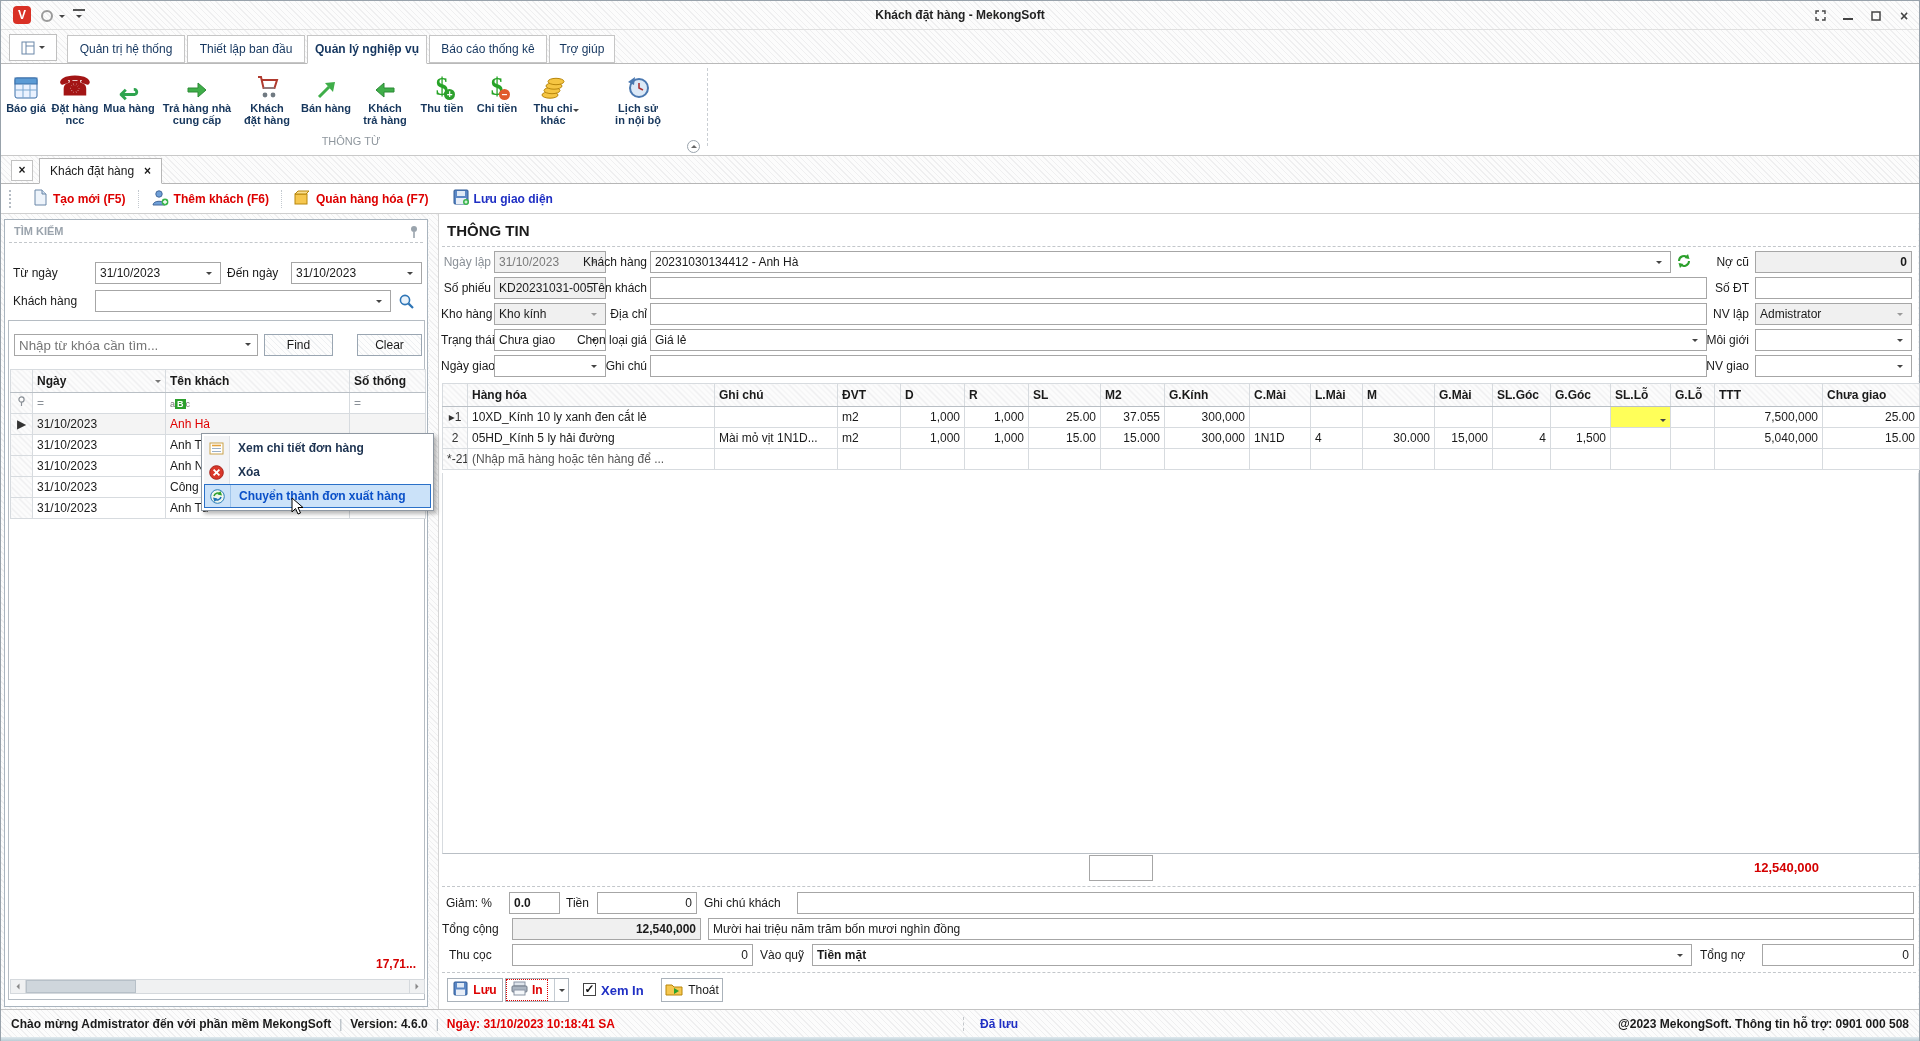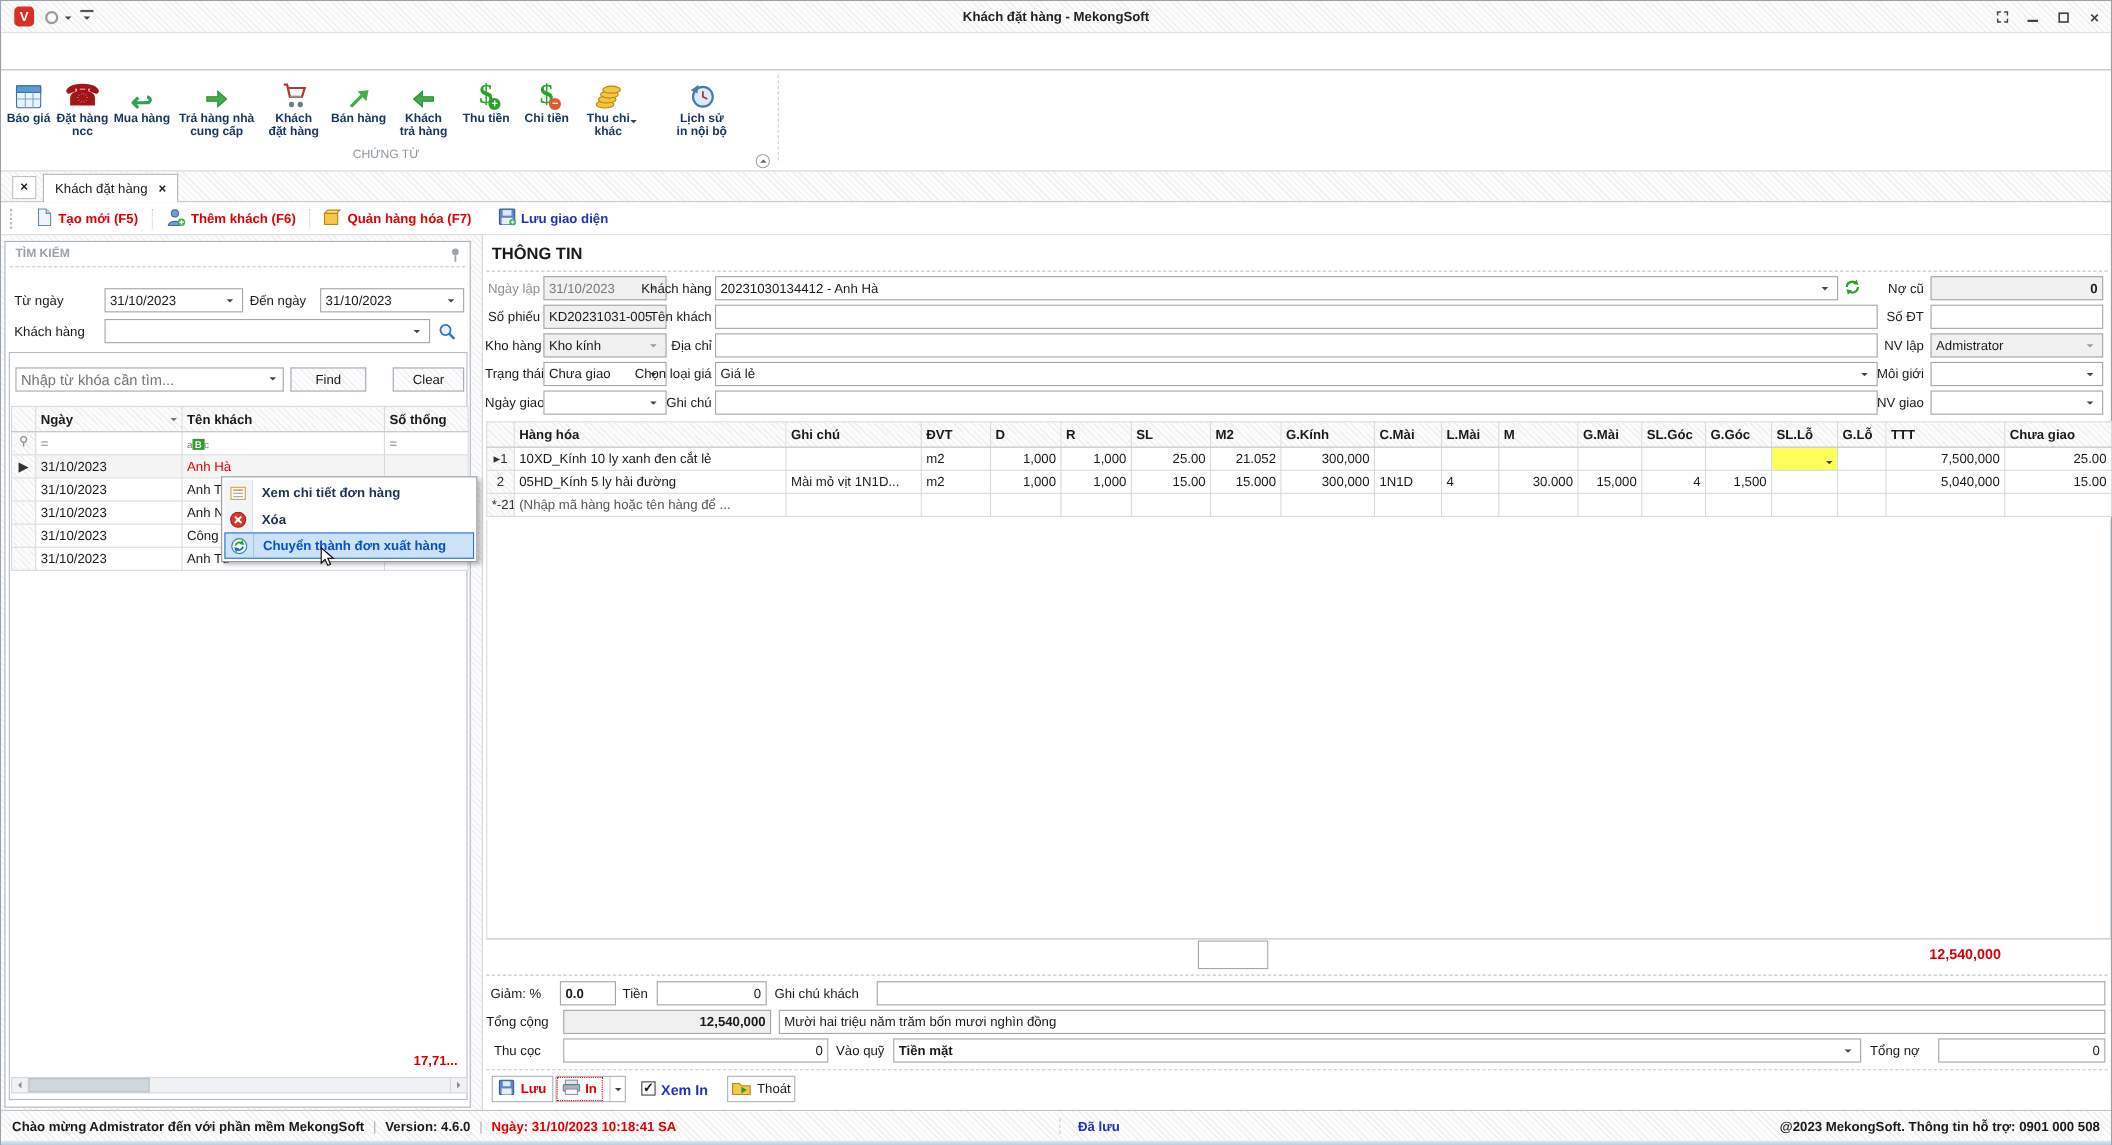--- a/index.html
+++ b/index.html
@@ -98,20 +98,35 @@
         </span>
       <span>
           <svg width="10" height="10">
             <rect x="1" y="1" width="8" height="8" fill="none" stroke="#444" stroke-width="1.5"></rect>
           </svg>
         </span>
       <span style="font-weight:900">×</span>
     </div>
   </div>
 
+  <div class="abs ribbontabs hatch">
+    <div class="abs apptab">
+      <svg width="14" height="14">
+          <rect x="1" y="1" width="12" height="12" fill="#fff" stroke="#6b87a8"></rect>
+          <line x1="5" y1="1" x2="5" y2="13" stroke="#6b87a8"></line>
+          <line x1="5" y1="5" x2="13" y2="5" stroke="#6b87a8"></line>
+        </svg>
+      <span class="caret sm"></span>
+    </div>
+    <div class="rtab" style="left:66px;width:118px">Quản trị hệ thống</div>
+    <div class="rtab" style="left:186px;width:118px">Thiết lập ban đầu</div>
+    <div class="rtab active" style="left:306px;width:120px">Quản lý nghiệp vụ</div>
+    <div class="rtab" style="left:428px;width:118px">Báo cáo thống kê</div>
+    <div class="rtab" style="left:548px;width:66px">Trợ giúp</div>
+  </div>
 
   <div class="abs ribbon">
     <div class="rtool" style="left:2px;width:46px">
       <span class="ic">
           <svg width="26" height="24">
             <rect x="2" y="2" width="22" height="20" rx="2" fill="#eaf2ff" stroke="#3a6ea8"></rect>
             <rect x="2" y="2" width="22" height="6" fill="#5b9bd5" stroke="#3a6ea8"></rect>
             <line x1="2" y1="14" x2="24" y2="14" stroke="#7aa7d0"></line>
             <line x1="10" y1="8" x2="10" y2="22" stroke="#7aa7d0"></line>
             <line x1="17" y1="8" x2="17" y2="22" stroke="#7aa7d0"></line>
@@ -198,21 +213,21 @@
       <span class="ic">
           <svg width="26" height="26">
             <circle cx="14" cy="14" r="9" fill="#dce9f7" stroke="#4a78b0" stroke-width="2"></circle>
             <path d="M14 9 v5 l4 2" stroke="#a33" fill="none" stroke-width="1.6"></path>
             <polygon points="3,8 10,3 9,11" fill="#4a78b0"></polygon>
           </svg>
         </span>
       <span class="lab">Lịch sử
 in nội bộ</span>
     </div>
-    <div class="abs grouplab">CHỨNG TỪ</div>
+    <div class="abs grouplab">THÔNG TỪ</div>
     <span class="abs" style="left:686px;top:76px;width:13px;height:13px;border:1px solid #9aa4ad;border-radius:50%;display:flex;align-items:center;justify-content:center">
         <span class="caret sm" style="transform:rotate(180deg);border-top-color:#666"></span>
       </span>
     <div class="abs" style="left:706px;top:4px;height:78px;border-left:1px dashed #c9ced3"></div>
   </div>
 
   <div class="abs doctabs hatch">
     <div class="abs xbtn">×</div>
     <div class="abs doctab">
       <span>Khách đặt hàng</span>
@@ -525,21 +540,21 @@
         <th>Chưa giao</th>
       </tr>
       <tr>
         <td class="indcell b">▸<span>1</span></td>
         <td>10XD_Kính 10 ly xanh đen cắt lẻ</td>
         <td></td>
         <td>m2</td>
         <td class="ar">1,000</td>
         <td class="ar">1,000</td>
         <td class="ar">25.00</td>
-        <td class="ar">21.052</td>
+        <td class="ar">37.055</td>
         <td class="ar">300,000</td>
         <td></td>
         <td></td>
         <td class="ar"></td>
         <td class="ar"></td>
         <td class="ar"></td>
         <td class="ar"></td>
         <td class="yellow"><span></span><span class="caret sm" style="float:right;margin-top:7px"></span></td>
         <td></td>
         <td class="ar">7,500,000</td>

